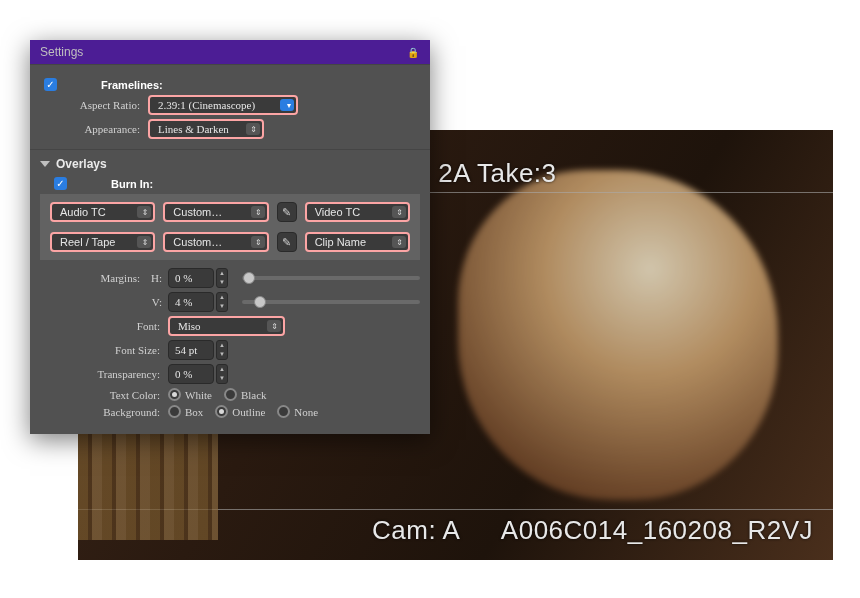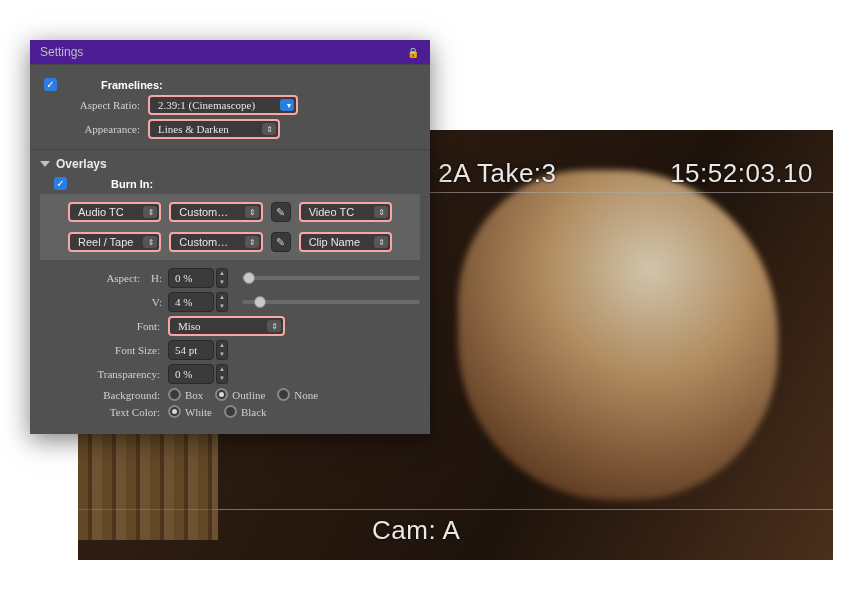--- a/index.html
+++ b/index.html
@@ -206,21 +206,21 @@
     position:absolute;
     top:50%;
     transform:translate(-50%,-50%);
     width:12px;height:12px;
     background:#c8c8c8;
     border-radius:50%;
     border:1px solid #888;
   }
   .burn-grid{
     background:#626262;
-    padding:8px 28px;
+    padding:8px 10px;
     margin:4px 0 8px 0;
     display:flex;
     flex-direction:column;
     gap:10px;
   }
   .burn-row{
     display:flex;
     gap:8px;
     align-items:center;
   }
@@ -262,22 +262,22 @@
   }
   .sub-head .bold{ color:#fff; font-weight:bold; font-size:11px;padding-left:36px; }
 </style>
 </head>
 <body>
 
 <div class="video-frame">
   <div class="overlay-line-top"></div>
   <div class="overlay-line-bot"></div>
   <div class="overlay-text ot-scene">ene: 2A Take:3</div>
-  <div class="overlay-text ot-time">15:52:03.10</div>
   <div class="overlay-text ot-cam">Cam: A</div>
+  <div class="overlay-text ot-clip">A006C014_160208_R2VJ</div>
 </div>
 
 <div class="panel">
   <div class="panel-header">
     <span>Settings</span>
     <span class="lock">🔒</span>
   </div>
 
   <div class="section">
     <div class="sub-head">
@@ -286,21 +286,21 @@
     </div>
     <div class="row">
       <div class="label">Aspect Ratio:</div>
       <div class="select blue-arrow" style="width:150px">
         <span>2.39:1 (Cinemascope)</span>
         <span class="arr">▾</span>
       </div>
     </div>
     <div class="row">
       <div class="label">Appearance:</div>
-      <div class="select" style="width:132px">
+      <div class="select" style="width:116px">
         <span>Lines &amp; Darken</span>
         <span class="arr">⇕</span>
       </div>
     </div>
   </div>
 
   <div class="section" style="padding-bottom:12px">
     <div class="sec-head">
       <span class="disclose"></span>
       <span style="font-weight:bold">Overlays</span>
@@ -342,21 +342,21 @@
             <span>✎</span>
           </div>
         <div class="select">
             <span>Clip Name</span>
             <span class="arr">⇕</span>
           </div>
       </div>
     </div>
 
     <div class="row">
-      <div class="label">Aspect:</div>
+      <div class="label">Margins:</div>
       <div class="label-narrow">H:</div>
       <div class="numbox">
           <span>0 %</span>
         </div>
       <div class="stepper">
           <span>▲</span>
           <span>▼</span>
         </div>
       <div class="slider">
           <div class="knob" style="left:4%"></div>
@@ -398,44 +398,44 @@
       <div class="label" style="width:128px">Transparency:</div>
       <div class="numbox">
           <span>0 %</span>
         </div>
       <div class="stepper">
           <span>▲</span>
           <span>▼</span>
         </div>
     </div>
 
+    <div class="row">
+      <div class="label" style="width:128px">Text Color:</div>
+      <div class="radios">
+        <div class="radio-item">
+            <span class="radio on"></span>
+            <span class="radio-lbl">White</span>
+          </div>
+        <div class="radio-item">
+            <span class="radio"></span>
+            <span class="radio-lbl">Black</span>
+          </div>
+      </div>
+    </div>
     <div class="row">
       <div class="label" style="width:128px">Background:</div>
       <div class="radios">
         <div class="radio-item">
             <span class="radio"></span>
             <span class="radio-lbl">Box</span>
           </div>
         <div class="radio-item">
             <span class="radio on"></span>
             <span class="radio-lbl">Outline</span>
           </div>
         <div class="radio-item">
             <span class="radio"></span>
             <span class="radio-lbl">None</span>
           </div>
       </div>
     </div>
-    <div class="row">
-      <div class="label" style="width:128px">Text Color:</div>
-      <div class="radios">
-        <div class="radio-item">
-            <span class="radio on"></span>
-            <span class="radio-lbl">White</span>
-          </div>
-        <div class="radio-item">
-            <span class="radio"></span>
-            <span class="radio-lbl">Black</span>
-          </div>
-      </div>
-    </div>
   </div>
 </div>
 
 </body></html>

